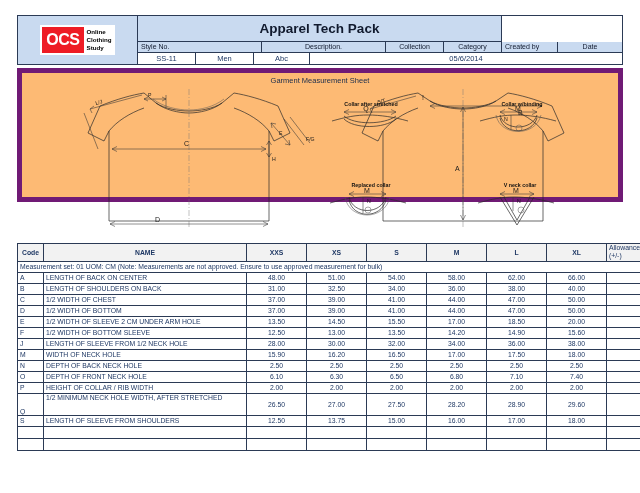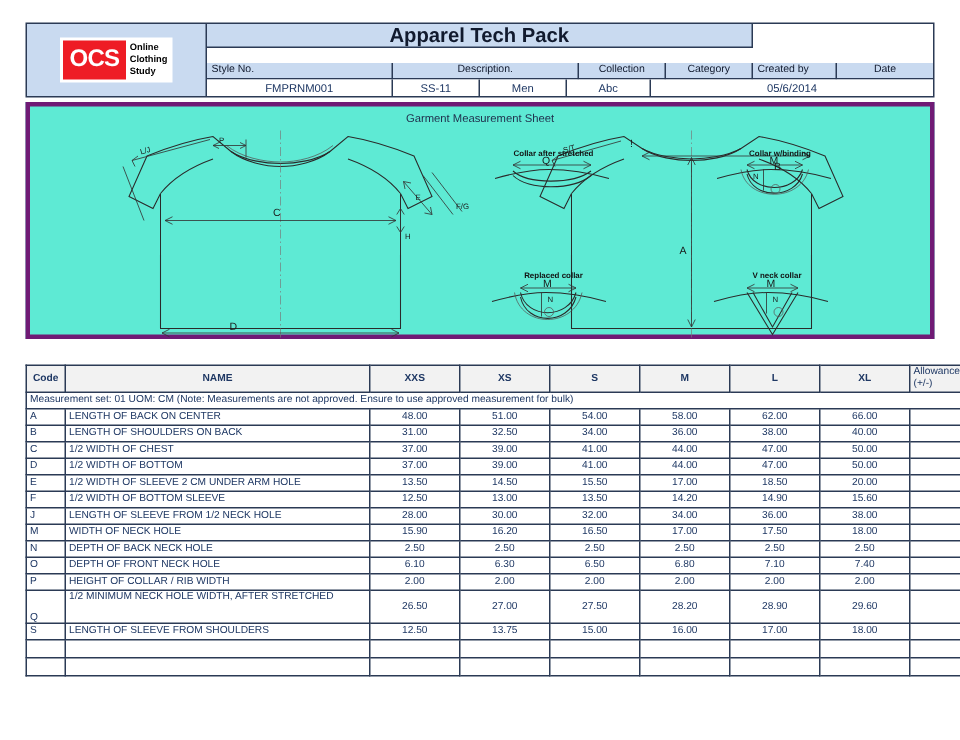--- a/index.html
+++ b/index.html
@@ -52,21 +52,21 @@
   .logo-words {
     margin-left: 3px;
     font-size: 6.2px;
     font-weight: bold;
     line-height: 1.28;
     color: #000000;
     white-space: nowrap;
   }
 
   .header-right { flex: 1; display: flex; flex-direction: column; }
-  .hdr-top { display: flex; height: 32px; flex-direction: column; }
+  .hdr-top { display: flex; height: 32px; }
   .hdr-mid { display: flex; height: 14px; }
   .hdr-bot { display: flex; height: 14px; }
 
   .hcell {
     border-right: 1px solid #2b3a55;
     border-bottom: 1px solid #2b3a55;
     display: flex; align-items: center; justify-content: center;
     font-size: 7px;
     color: #111a2e;
     overflow: hidden;
@@ -95,23 +95,23 @@
   .w-style { width: 124px; }
   .w-desc  { width: 124px; }
   .w-coll  { width: 58px; }
   .w-cat   { width: 58px; }
   .w-crt   { width: 56px; }
 
   
   .draw-panel {
     position: absolute;
     left: 17px; top: 68px;
-    width: 606px; height: 158px;
-    border: 3px solid #701a75;
-    background: #5eead4;
+    width: 606px; height: 134px;
+    border: 5px solid #701a75;
+    background: #fdba74;
   }
   .draw-title {
     position: absolute;
     left: 0; right: 0; top: 3px;
     text-align: center;
     font-size: 7.5px;
     color: #20304d;
     font-weight: normal;
   }
   svg.art { position: absolute; left: 0; top: 0; width: 606px; height: 173px; }
@@ -207,21 +207,20 @@
       <div class="hdr-mid">
         <div class="hcell lbl-left w-style">Style No.</div>
         <div class="hcell w-desc">Description.</div>
         <div class="hcell w-coll">Collection</div>
         <div class="hcell w-cat">Category</div>
         <div class="hcell lbl-left w-crt">Created by</div>
         <div class="hcell last" style="flex:1">Date</div>
       </div>
 
       <div class="hdr-bot">
-        <div class="hcell white nobot val w-style">FMPRNM001</div>
         <div class="hcell white nobot val w-coll">SS-11</div>
         <div class="hcell white nobot val w-cat">Men</div>
         <div class="hcell white nobot val w-crt">Abc</div>
         <div class="hcell white nobot val last" style="flex:1">05/6/2014</div>
       </div>
     </div>
   </div>
 
   <div class="draw-panel">
     <div class="draw-title">Garment Measurement Sheet</div>

